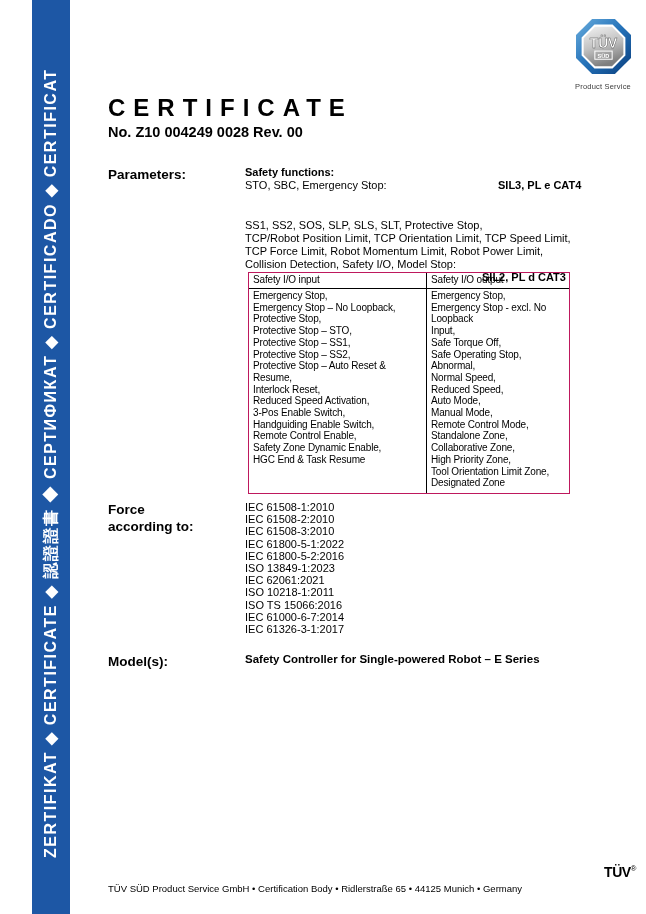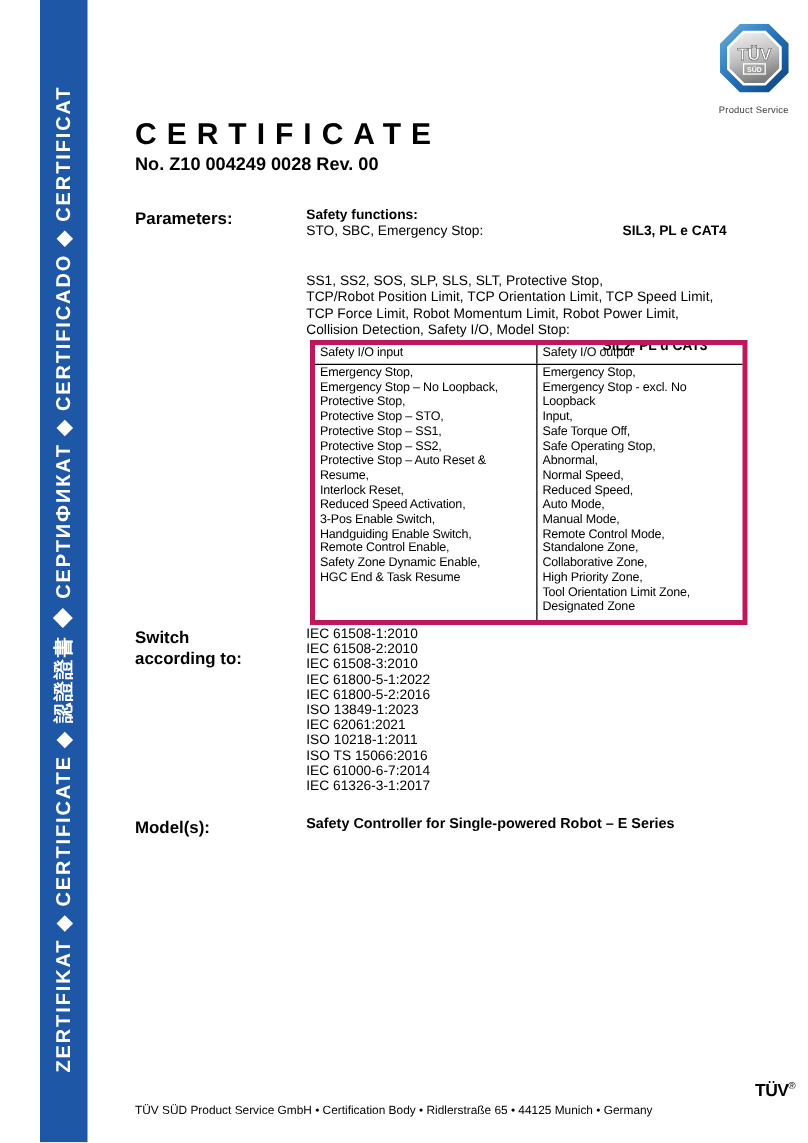--- a/index.html
+++ b/index.html
@@ -41,22 +41,22 @@
   .content-col { position:absolute; left:245px; width:360px; font-size:11px; line-height:13px; }
 
   .sf-heading { font-weight:bold; }
   .sf-line1 { position:relative; }
   .sf-rating1 { position:absolute; left:237px; top:0; font-weight:bold;margin-left:16px; }
   .sf-group2 { position:relative; margin-top:14px; white-space:pre-line; }
   .sf-rating2 { position:absolute; left:237px; bottom:0; font-weight:bold; }
 
   
   .io-table {
-    position:absolute; left:248px; top:272px; width:350px;
-    border:4px solid #be185d; font-size:10px; letter-spacing:-0.15px;
+    position:absolute; left:248px; top:272px; width:322px;
+    border:1px solid #be185d; font-size:10px; letter-spacing:-0.15px;
   }
   .io-header { display:flex; border-bottom:1px solid #000; }
   .io-header-cell { padding:1px 4px 2px; line-height:12px; }
   .io-header-cell.left { width:178px; border-right:1px solid #000; }
   .io-header-cell.right { flex:1; }
   .io-body { display:flex; align-items:stretch; }
   .io-cell { padding:1px 4px 4px; line-height:11.7px; white-space:pre-line; }
   .io-cell.left { width:178px; border-right:1px solid #000; }
   .io-cell.right { flex:1; }
 
@@ -156,21 +156,21 @@
 Manual Mode,
 Remote Control Mode,
 Standalone Zone,
 Collaborative Zone,
 High Priority Zone,
 Tool Orientation Limit Zone,
 Designated Zone</div>
     </div>
   </div>
 
-  <div class="label-col" style="top:501px;">Switch
+  <div class="label-col" style="top:501px;">Force
 according to:</div>
   <div class="content-col standards" style="top:501px;">IEC 61508-1:2010
 IEC 61508-2:2010
 IEC 61508-3:2010
 IEC 61800-5-1:2022
 IEC 61800-5-2:2016
 ISO 13849-1:2023
 IEC 62061:2021
 ISO 10218-1:2011
 ISO TS 15066:2016

